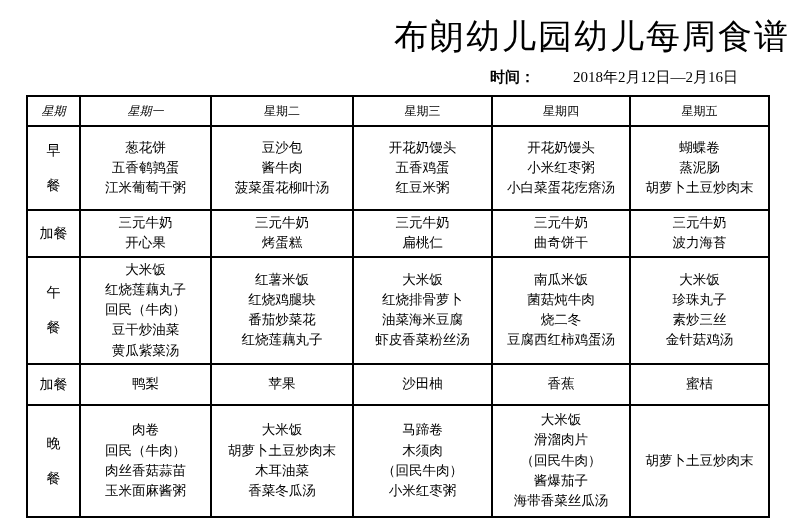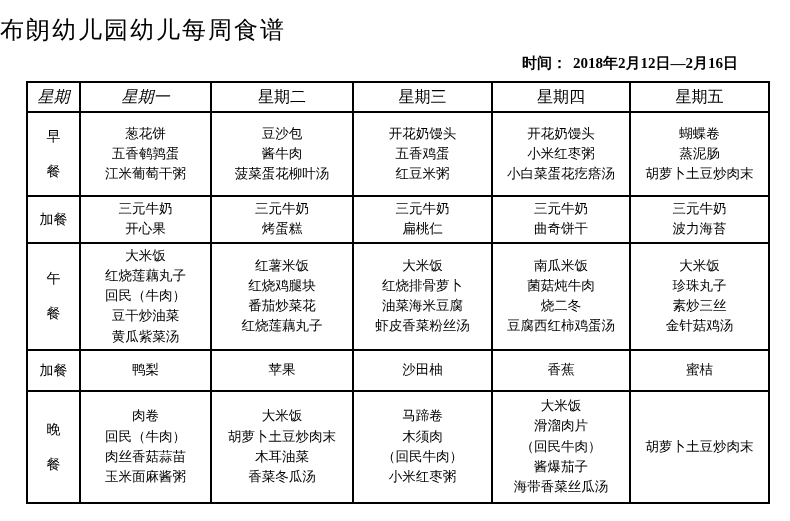--- a/index.html
+++ b/index.html
@@ -11,52 +11,52 @@
     position: relative;
     width: 790px;
     height: 521px;
     background: #ffffff;
     font-family: "Liberation Serif", "DejaVu Serif", serif;
     color: #000000;
     overflow: hidden;
   }
   .title {
     margin: 14px 0 0 0;
-    text-align: left;
-    font-size: 24px;
+    text-align: right;
+    font-size: 34px;
     font-weight: normal;
     letter-spacing: 2px;
   }
   .time-line {
     margin: 8px 52px 8px 0;
     text-align: right;
     font-size: 15px;
     font-weight: bold;
   }
   .time-line .time-value {
-    margin-left: 6px;
-    font-weight: bold;
+    margin-left: 38px;
+    font-weight: normal;
   }
   table.menu {
     margin-left: 26px;
     border-collapse: collapse;
     table-layout: fixed;
     width: 742px;
   }
   table.menu th,
   table.menu td {
     border: 2px solid #000000;
     text-align: center;
     vertical-align: middle;
     padding: 2px 2px;
     white-space: pre-line;
     overflow: hidden;
   }
   th.hdr {
-    font-size: 16px;
+    font-size: 12px;
     font-weight: normal;
   }
   th.hdr-italic {
     font-style: italic;
   }
   td.menu-cell {
     font-size: 13.5px;
     line-height: 1.5;
     margin-top: 28px;
   }

